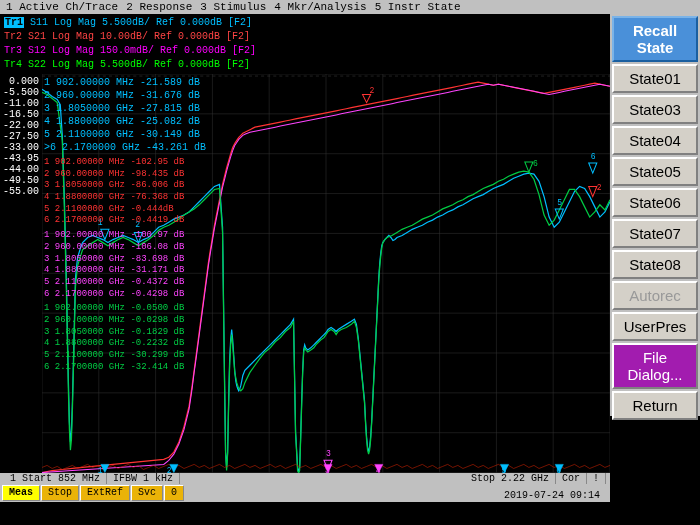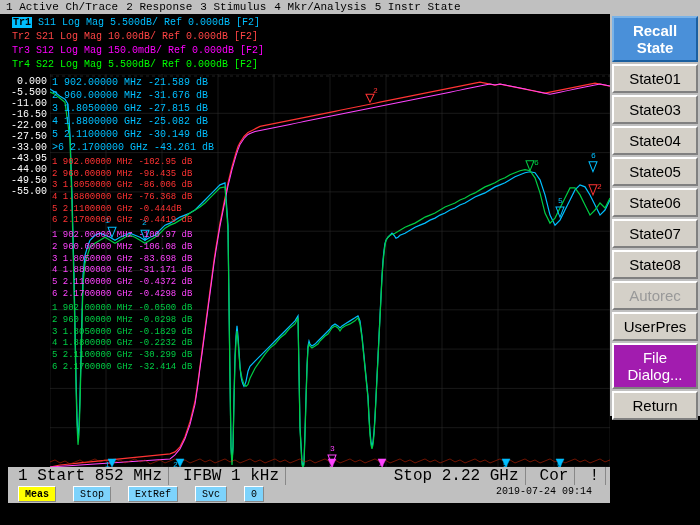--- a/index.html
+++ b/index.html
@@ -23,21 +23,20 @@
     }
     .menu-item {
       cursor: pointer;
       padding: 0 4px;
     }
 
     
     #main-layout {
       display: flex;
       height: 402px;
-      margin-left: 8px;
     }
 
     
     #chart-area {
       flex: 1;
       background: #000;
       display: flex;
       flex-direction: column;
       position: relative;
     }
@@ -99,45 +98,45 @@
       pointer-events: none;
     }
 
     
     #bottom-bar {
       height: 18px;
       background: #c0c0c0;
       color: #000;
       display: flex;
       align-items: center;
-      font-size: 16px;
+      font-size: 10px;
       padding: 0 4px;
-      gap: 8px;
+      gap: 0;
     }
 
     .status-segment {
       padding: 0 6px;
       border-right: 1px solid #888;
       height: 100%;
       display: flex;
       align-items: center;
     }
 
     
     #bottom-btn-bar {
       height: 18px;
       background: #c0c0c0;
       display: flex;
-      align-items: flex-start;
-      gap: 17px;
-      padding: 1px 10px;
+      align-items: flex-end;
+      gap: 1px;
+      padding: 1px 2px;
     }
 
     .bottom-btn {
-      background: #7dd3fc;
+      background: #eab308;
       border: 1px solid #888;
       border-top-color: #fff;
       border-left-color: #fff;
       font-size: 10px;
       padding: 0 6px;
       height: 16px;
       cursor: pointer;
       color: #000;
       font-family: 'Courier New', monospace;
     }

